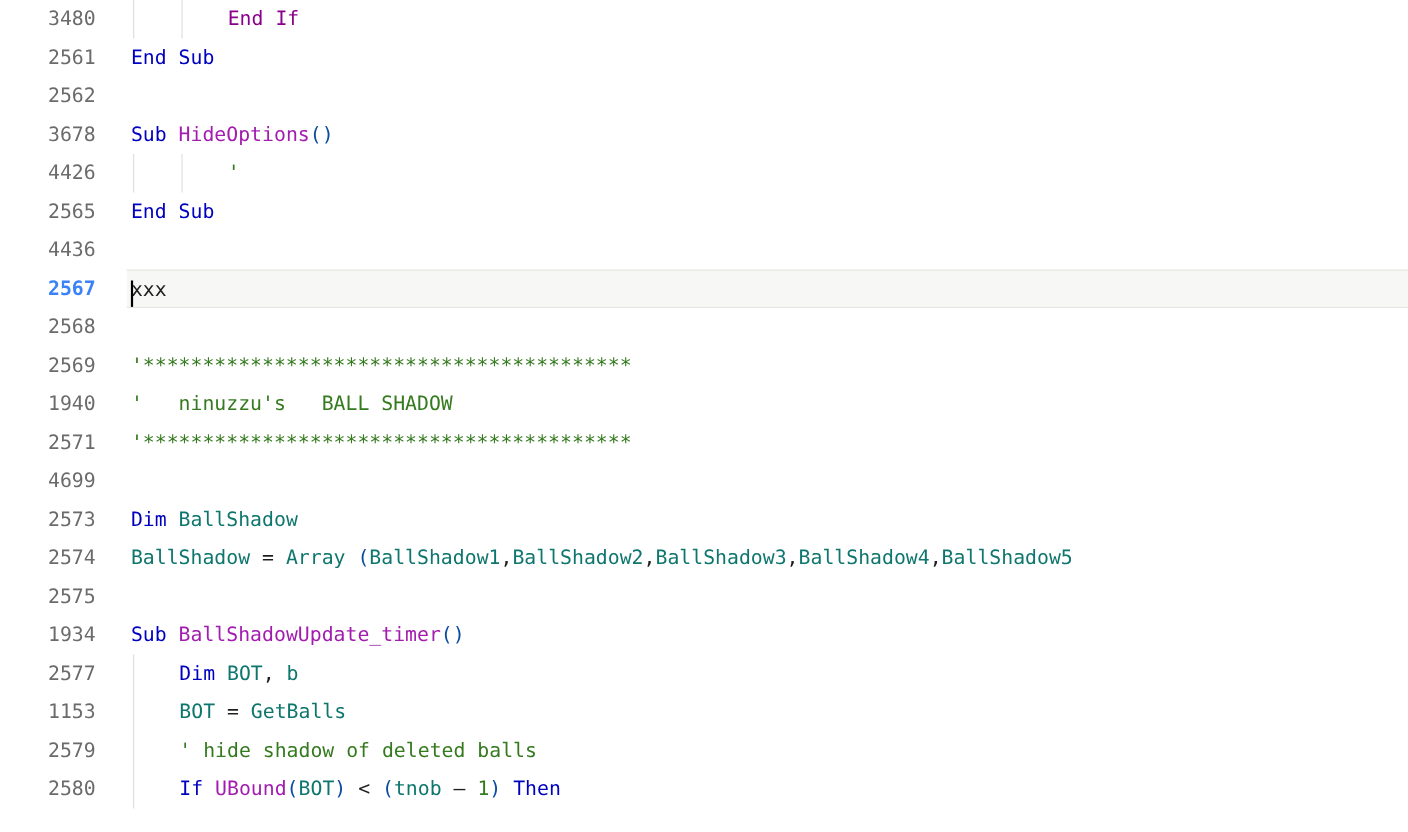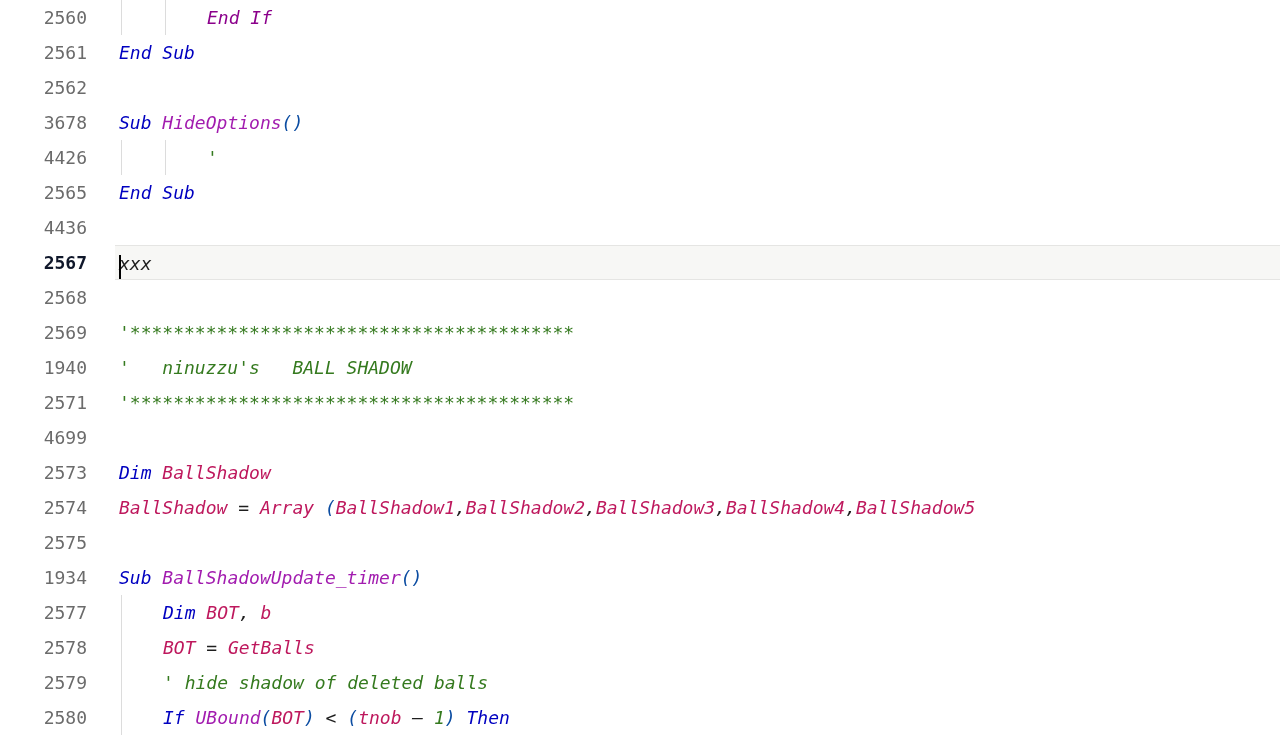--- a/index.html
+++ b/index.html
@@ -23,33 +23,32 @@
     padding-right: 28px;
     color: #6b6b6b;
     user-select: none;
     background: #ffffff;
   }
   .gutter .ln {
     height: 35px;
     font-weight: 400;
   }
   .gutter .ln.current {
-    color: #0f172a;
+    color: #3b82f6;
     font-weight: 600;
   }
   .code {
     flex: 1;
     position: relative;
     white-space: pre;
     overflow: hidden;
   }
   .line {
     height: 35px;
     position: relative;
-    font-style: italic;
   }
   .line.current {
     background: #f7f7f5;
     border-top: 1px solid #e5e5e3;
     border-bottom: 1px solid #e5e5e3;
     margin-right: -2px;
   }
   .cursor {
     display: inline-block;
     width: 2px;
@@ -65,49 +64,49 @@
     position: absolute;
     top: 0;
     bottom: 0;
     width: 1px;
     background: #dcdcdc;
   }
   
   .kw    { color: #0000c0; }   
   .kwp   { color: #8b008b; }   
   .fn    { color: #a21caf; }   
-  .id    { color: #be185d; }   
+  .id    { color: #0f766e; }   
   .paren { color: #0c4da2; }   
   .comment { color: #357a1f; } 
   .op    { color: #1e1e1e; }   
   .num   { color: #357a1f; }   
   .plain { color: #1e1e1e; }
   .comma { color: #1e1e1e; }
 </style>
 </head>
 <body>
 
 <div class="editor">
   <div class="gutter" id="gutter">
-      <div class="ln">2560</div>
+      <div class="ln">3480</div>
       <div class="ln">2561</div>
       <div class="ln">2562</div>
       <div class="ln">3678</div>
       <div class="ln">4426</div>
       <div class="ln">2565</div>
       <div class="ln">4436</div>
       <div class="ln current">2567</div>
       <div class="ln">2568</div>
       <div class="ln">2569</div>
       <div class="ln">1940</div>
       <div class="ln">2571</div>
       <div class="ln">4699</div>
       <div class="ln">2573</div>
       <div class="ln">2574</div>
       <div class="ln">2575</div>
       <div class="ln">1934</div>
       <div class="ln">2577</div>
-      <div class="ln">2578</div>
+      <div class="ln">1153</div>
       <div class="ln">2579</div>
       <div class="ln">2580</div>
     </div>
   <div class="code" id="code"><div class="line"><div class="guide" style="left: 6px;"></div><div class="guide" style="left: 50px;"></div><span style="padding-left: 88px; margin-left: 4px;"><span class="kwp">End</span><span class="plain"> </span><span class="kwp">If</span></span></div><div class="line"><span style="padding-left: 0px; margin-left: 4px;"><span class="kw">End</span><span class="plain"> </span><span class="kw">Sub</span></span></div><div class="line"><span style="padding-left: 0px; margin-left: 4px;"></span></div><div class="line"><span style="padding-left: 0px; margin-left: 4px;"><span class="kw">Sub</span><span class="plain"> </span><span class="fn">HideOptions</span><span class="paren">()</span></span></div><div class="line"><div class="guide" style="left: 6px;"></div><div class="guide" style="left: 50px;"></div><span style="padding-left: 88px; margin-left: 4px;"><span class="comment">'</span></span></div><div class="line"><span style="padding-left: 0px; margin-left: 4px;"><span class="kw">End</span><span class="plain"> </span><span class="kw">Sub</span></span></div><div class="line"><span style="padding-left: 0px; margin-left: 4px;"></span></div><div class="line current"><span style="padding-left: 0px; margin-left: 4px;"><span class="cursor"></span><span class="plain">xxx</span></span></div><div class="line"><span style="padding-left: 0px; margin-left: 4px;"></span></div><div class="line"><span style="padding-left: 0px; margin-left: 4px;"><span class="comment">'*****************************************</span></span></div><div class="line"><span style="padding-left: 0px; margin-left: 4px;"><span class="comment">'   ninuzzu's   BALL SHADOW</span></span></div><div class="line"><span style="padding-left: 0px; margin-left: 4px;"><span class="comment">'*****************************************</span></span></div><div class="line"><span style="padding-left: 0px; margin-left: 4px;"></span></div><div class="line"><span style="padding-left: 0px; margin-left: 4px;"><span class="kw">Dim</span><span class="plain"> </span><span class="id">BallShadow</span></span></div><div class="line"><span style="padding-left: 0px; margin-left: 4px;"><span class="id">BallShadow</span><span class="op"> = </span><span class="id">Array</span><span class="plain"> </span><span class="paren">(</span><span class="id">BallShadow1</span><span class="comma">,</span><span class="id">BallShadow2</span><span class="comma">,</span><span class="id">BallShadow3</span><span class="comma">,</span><span class="id">BallShadow4</span><span class="comma">,</span><span class="id">BallShadow5</span></span></div><div class="line"><span style="padding-left: 0px; margin-left: 4px;"></span></div><div class="line"><span style="padding-left: 0px; margin-left: 4px;"><span class="kw">Sub</span><span class="plain"> </span><span class="fn">BallShadowUpdate_timer</span><span class="paren">()</span></span></div><div class="line"><div class="guide" style="left: 6px;"></div><span style="padding-left: 44px; margin-left: 4px;"><span class="kw">Dim</span><span class="plain"> </span><span class="id">BOT</span><span class="comma">, </span><span class="id">b</span></span></div><div class="line"><div class="guide" style="left: 6px;"></div><span style="padding-left: 44px; margin-left: 4px;"><span class="id">BOT</span><span class="op"> = </span><span class="id">GetBalls</span></span></div><div class="line"><div class="guide" style="left: 6px;"></div><span style="padding-left: 44px; margin-left: 4px;"><span class="comment">' hide shadow of deleted balls</span></span></div><div class="line"><div class="guide" style="left: 6px;"></div><span style="padding-left: 44px; margin-left: 4px;"><span class="kw">If</span><span class="plain"> </span><span class="fn">UBound</span><span class="paren">(</span><span class="id">BOT</span><span class="paren">)</span><span class="op"> &lt; </span><span class="paren">(</span><span class="id">tnob</span><span class="op"> – </span><span class="num">1</span><span class="paren">)</span><span class="plain"> </span><span class="kw">Then</span></span></div></div>
 </div>
 
 </body></html>

